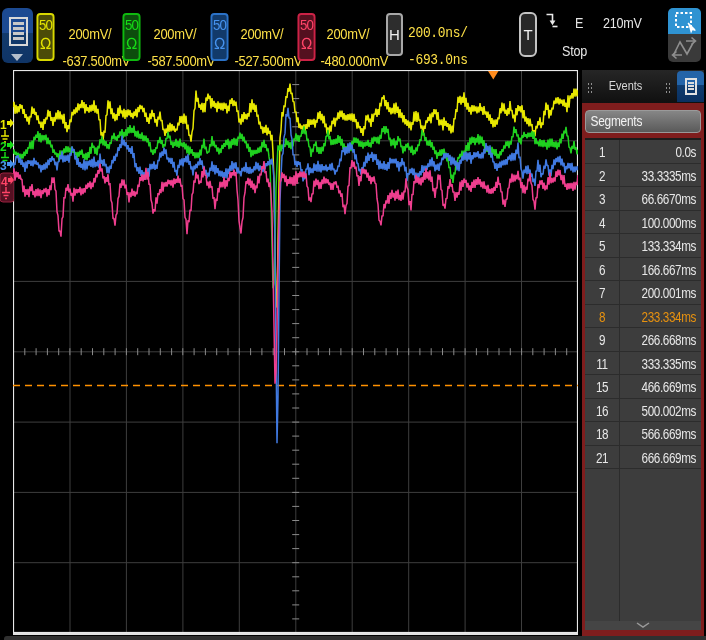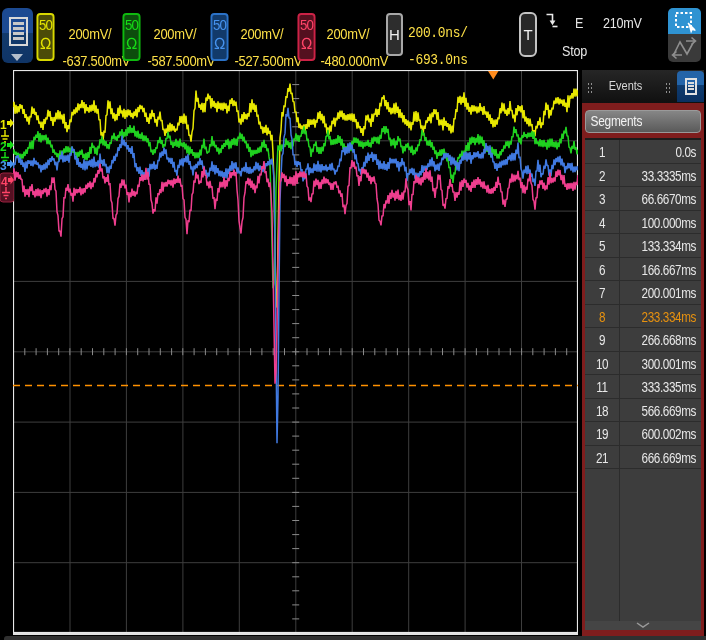--- a/index.html
+++ b/index.html
@@ -304,34 +304,34 @@
       </div>
 <div class="row sel">
         <div class="num">8</div>
         <div class="val">233.334ms</div>
       </div>
 <div class="row">
         <div class="num">9</div>
         <div class="val">266.668ms</div>
       </div>
 <div class="row">
-        <div class="num">10</div>
-        <div class="val">300.001ms</div>
-      </div>
-<div class="row">
         <div class="num">11</div>
         <div class="val">333.335ms</div>
       </div>
 <div class="row">
+        <div class="num">15</div>
+        <div class="val">466.669ms</div>
+      </div>
+<div class="row">
+        <div class="num">16</div>
+        <div class="val">500.002ms</div>
+      </div>
+<div class="row">
         <div class="num">18</div>
         <div class="val">566.669ms</div>
-      </div>
-<div class="row">
-        <div class="num">19</div>
-        <div class="val">600.002ms</div>
       </div>
 <div class="row">
         <div class="num">21</div>
         <div class="val">666.669ms</div>
       </div>
   </div>
   <div id="pscroll">
       <svg width="18" height="8" viewBox="0 0 18 8">
         <path d="M3 2 L9 6 L15 2" stroke="#9a9a9a" stroke-width="1.5" fill="none"></path>
       </svg>

